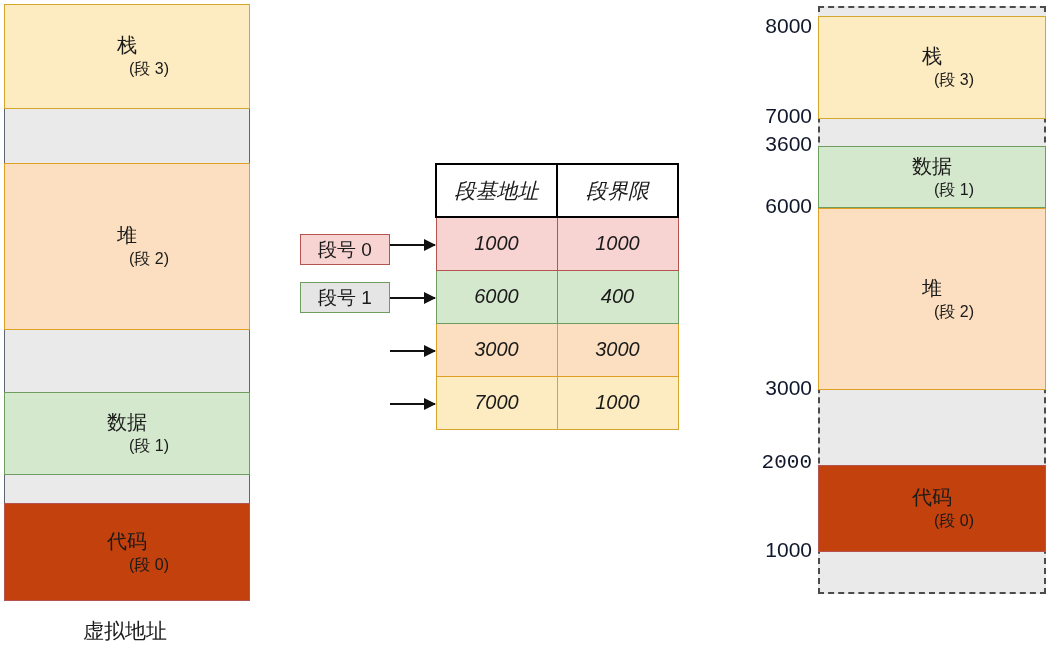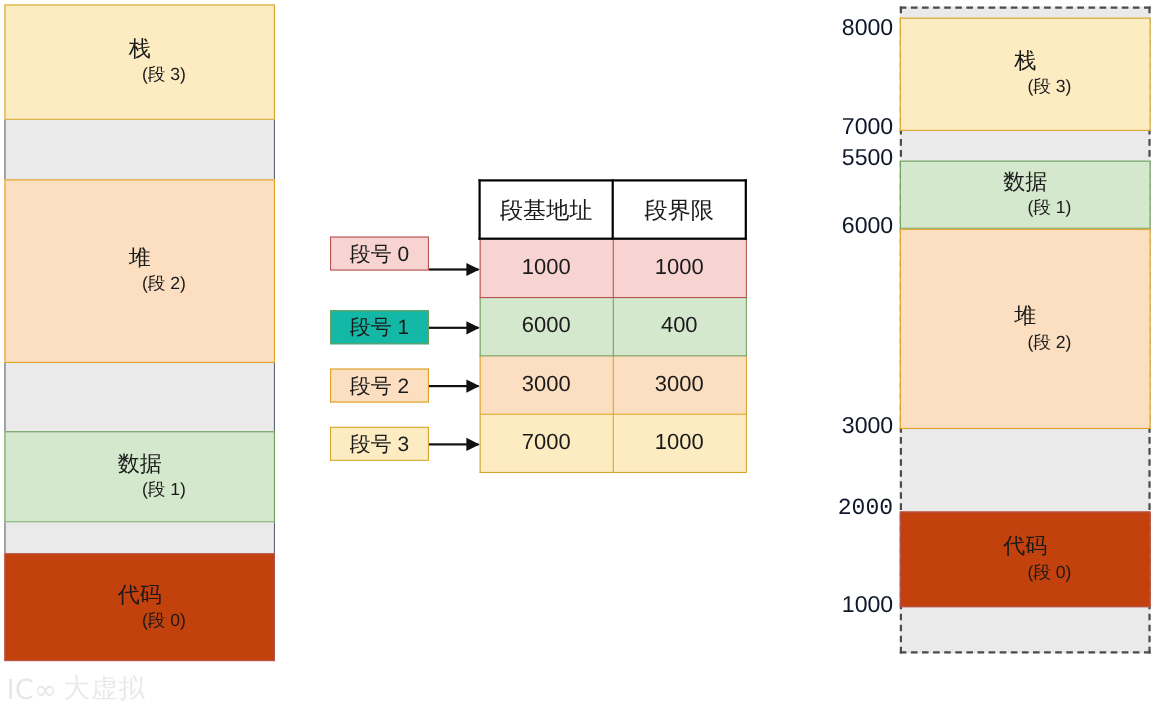--- a/index.html
+++ b/index.html
@@ -32,36 +32,36 @@
   #physical-column{position:absolute;left:818px;top:6px;width:228px;height:588px;}
   #physical-column .outline{position:absolute;left:0;top:0;width:228px;height:588px;
       box-sizing:border-box;border:2px dashed #4b4b4b;background:#eaeaea;}
   #physical-column .blk{left:0;width:228px;}
 
   
   .tick{position:absolute;right:0;width:90px;text-align:right;font-size:21px;color:#0f172a;}
 
   
   #segment-table{position:absolute;left:435px;top:163px;width:242px;height:316px;
-     box-sizing:border-box;border-collapse:collapse;}
+     box-sizing:border-box;border-collapse:collapse;font-style:italic;}
   #segment-table table{border-collapse:collapse;width:242px;table-layout:fixed;}
   #segment-table th,#segment-table td{
      width:121px;height:53px;text-align:center;font-size:20px;font-weight:normal;
      box-sizing:border-box;padding:0;}
   #segment-table thead th{border:2px solid #000;background:#fff;font-size:21px;}
   tr.r0 td{background:#f7d4d2;border:1.5px solid #b5534e;}
   tr.r1 td{background:#d4e8cd;border:1.5px solid #6f9d5f;}
   tr.r2 td{background:#fbdfc0;border:1.5px solid #dfa024;}
   tr.r3 td{background:#fdecc2;border:1.5px solid #d4a72c;}
 
   
   .chip{position:absolute;left:300px;width:90px;height:31px;box-sizing:border-box;
         display:flex;align-items:center;justify-content:center;font-size:19px;}
   .chip.s0{background:#f7d4d2;border:1.5px solid #b5534e;}
-  .chip.s1{background:#14b8a6;border:1.5px solid #6f9d5f;}
+  .chip.s1{background:#e5e5e5;border:1.5px solid #6f9d5f;}
   .chip.s2{background:#fbdfc0;border:1.5px solid #dfa024;}
   .chip.s3{background:#fdecc2;border:1.5px solid #d4a72c;}
 
   .arrow{position:absolute;left:390px;width:45px;height:2px;background:#111;}
   .arrow:after{content:"";position:absolute;right:-1px;top:-5px;
      border-left:12px solid #111;border-top:6px solid transparent;
      border-bottom:6px solid transparent;width:0;height:0;}
 
   .caption{position:absolute;font-size:21px;text-align:center;color:#1a1a1a;}
   #virtual-caption{left:0;top:617px;width:250px;}
@@ -100,25 +100,22 @@
     </div>
 
     <div class="gap vgap" style="top:471px;height:28px;"></div>
 
     <div class="blk c-code" style="top:499px;height:98px;">
       <span class="l1">代码</span>
       <span class="l2">(段 0)</span>
     </div>
   </div>
 
+  <div class="caption" id="virtual-caption">虚拟地址</div>
 
-  <div id="watermark">
-    <span class="mark">IC∞</span>
-    <span class="wtext">大虚拟</span>
-  </div>
 
   <div id="segment-table">
     <table>
       <thead>
         <tr>
           <th>段基地址</th>
           <th>段界限</th>
         </tr>
       </thead>
       <tbody>
@@ -135,30 +132,28 @@
           <td>3000</td>
         </tr>
         <tr class="r3">
           <td>7000</td>
           <td>1000</td>
         </tr>
       </tbody>
     </table>
   </div>
 
-  <div class="chip s0" style="top:215px;">段号 0</div>
+  <div class="chip s0" style="top:234px;">段号 0</div>
   <div class="arrow" style="top:244px;"></div>
 
   <div class="chip s1" style="top:282px;">段号 1</div>
   <div class="arrow" style="top:297px;"></div>
 
-  <div class="chip s2" style="top:335px;">段号 2</div>
   <div class="arrow" style="top:350px;"></div>
 
-  <div class="chip s3" style="top:388px;">段号 3</div>
   <div class="arrow" style="top:403px;"></div>
 
   <div id="physical-column">
     <div class="outline"></div>
 
     <div class="blk c-stack" style="top:10px;height:103px;">
       <span class="l1">栈</span>
       <span class="l2">(段 3)</span>
     </div>
 
@@ -173,20 +168,20 @@
     </div>
 
     <div class="blk c-code" style="top:459px;height:87px;">
       <span class="l1">代码</span>
       <span class="l2">(段 0)</span>
     </div>
   </div>
 
   <div class="tick" style="left:722px;top:14px;">8000</div>
   <div class="tick" style="left:722px;top:104px;">7000</div>
-  <div class="tick" style="left:722px;top:132px;">5500</div>
+  <div class="tick" style="left:722px;top:132px;">3600</div>
   <div class="tick" style="left:722px;top:194px;">6000</div>
   <div class="tick" style="left:722px;top:376px;">3000</div>
   <div class="tick" style="left:722px;top:451px;font-family:Liberation Mono, monospace;">2000</div>
   <div class="tick" style="left:722px;top:538px;">1000</div>
 
 
 </div>
 
 </body></html>

